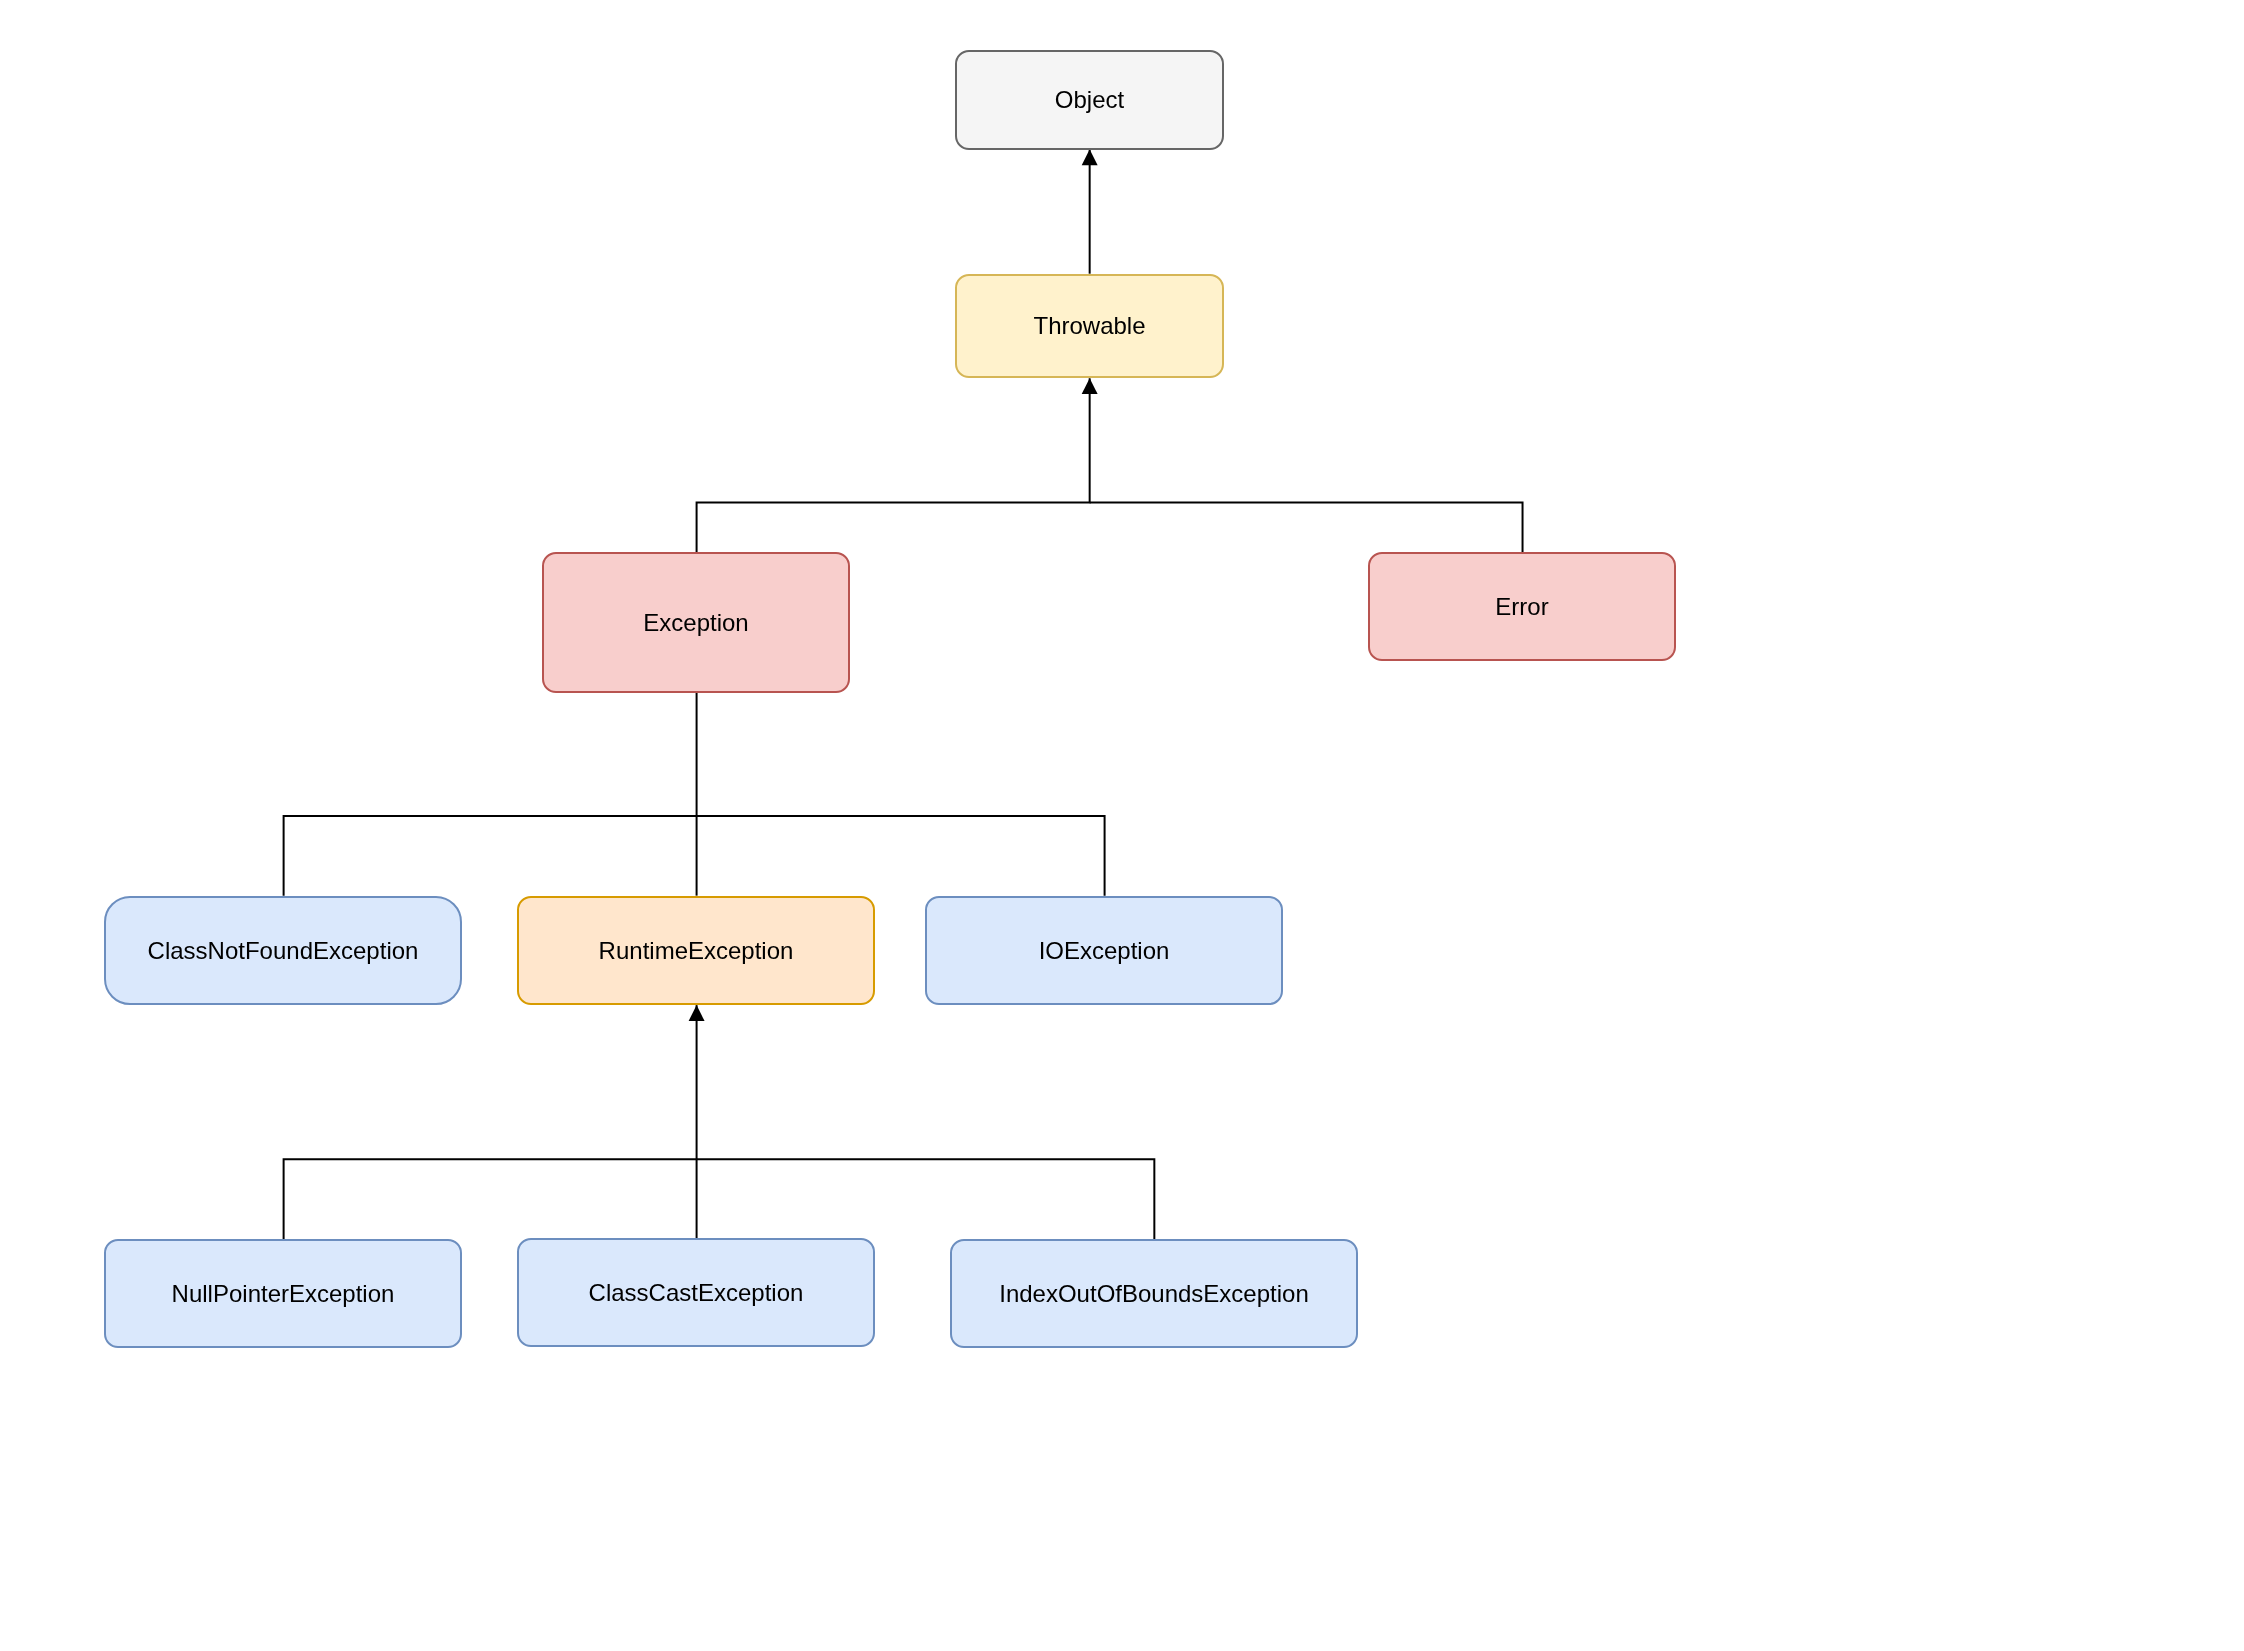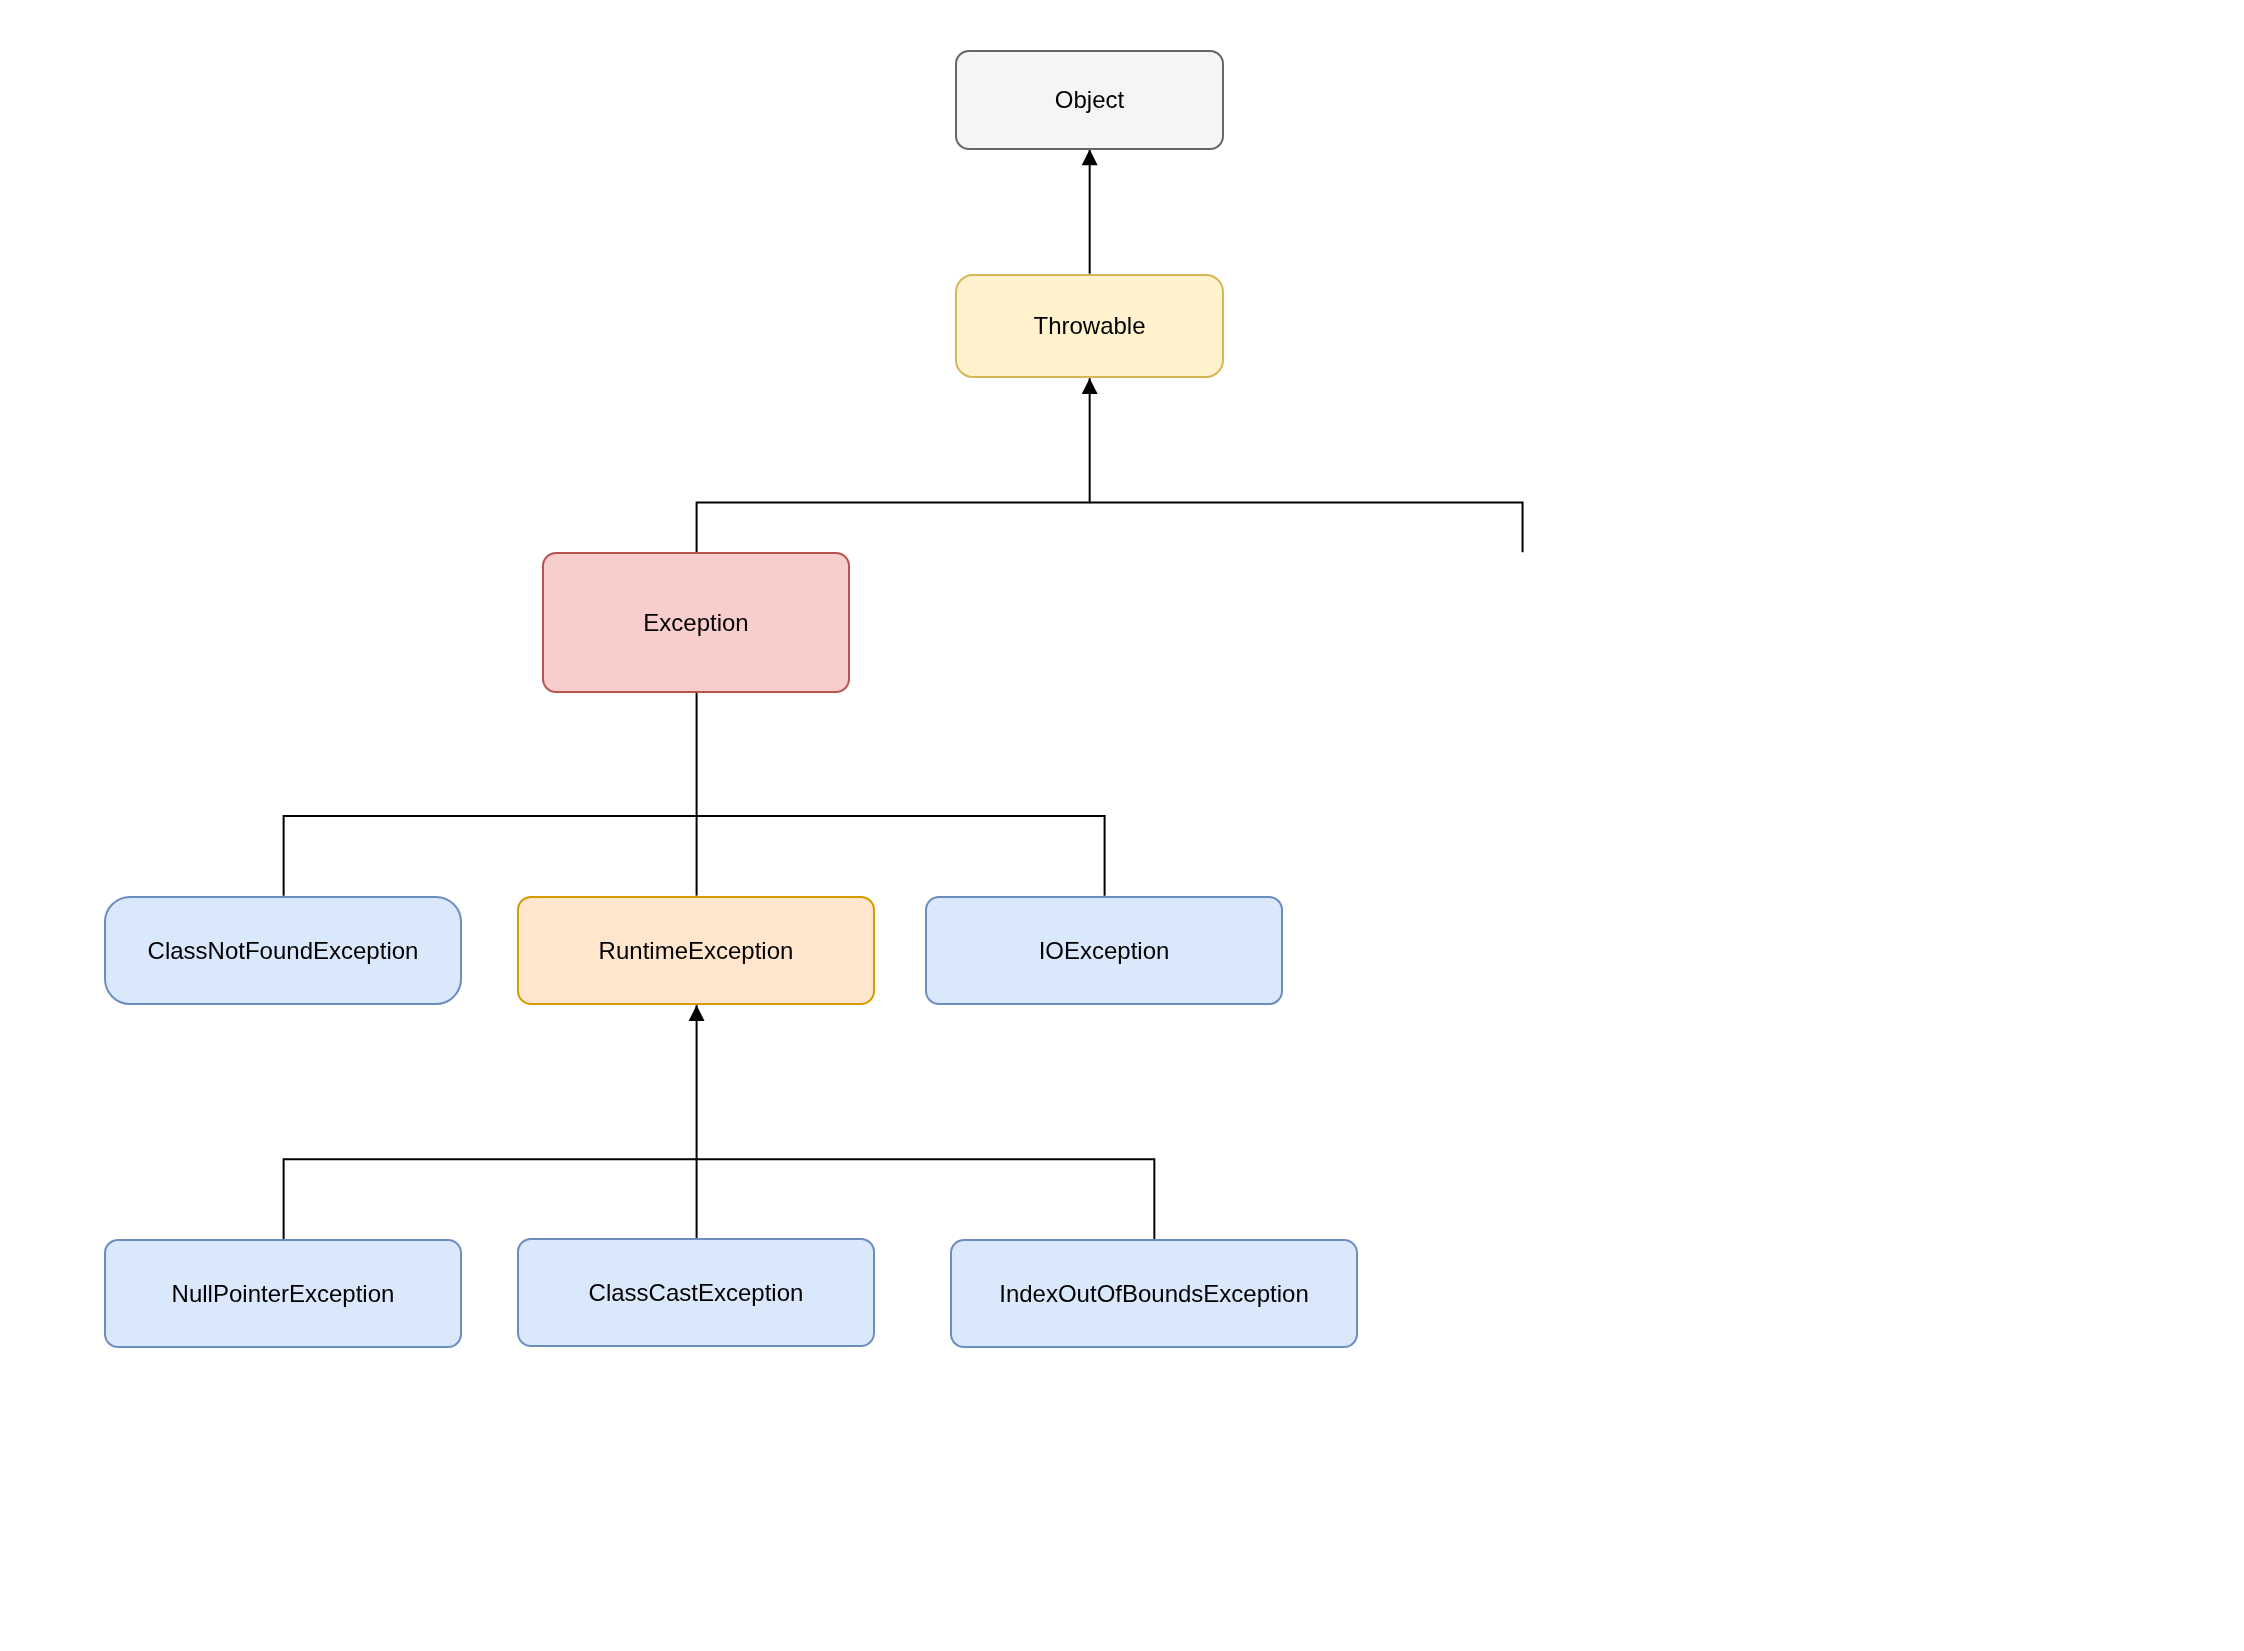--- a/index.html
+++ b/index.html
@@ -63,26 +63,29 @@
 
     <path d="M700,1245 L700,1010" stroke="#000" stroke-width="2" fill="none" marker-end="url(#arrowhead)"></path>
     <path d="M285,1245 L285,1165 L700,1165" stroke="#000" stroke-width="2" fill="none"></path>
     <path d="M1160,1245 L1160,1165 L700,1165" stroke="#000" stroke-width="2" fill="none"></path>
   </svg>
 
   <div class="node gray" style="left:955px; top:50px; width:269px; height:100px;justify-content:center;">
     <span>Object</span>
   </div>
 
-  <div class="node yellow" style="left:955px; top:274px; width:269px; height:104px;border-radius:18px;">
+  <div class="node yellow" style="left:955px; top:274px; width:269px; height:104px;">
     <span>Throwable</span>
   </div>
 
   <div class="node red" style="left:542px; top:552px; width:308px; height:141px;text-align:right;">
     <span>Exception</span>
+  </div>
+  <div class="node red" style="left:1368px; top:552px; width:308px; height:109px;">
+    <span>Error</span>
   </div>
 
   <div class="node blue" style="left:104px; top:896px; width:358px; height:109px;border-radius:26px;">
     <span>ClassNotFoundException</span>
   </div>
   <div class="node orange" style="left:517px; top:896px; width:358px; height:109px;text-align:center;">
     <span>RuntimeException</span>
   </div>
   <div class="node blue" style="left:925px; top:896px; width:358px; height:109px;align-items:center;">
     <span>IOException</span>

